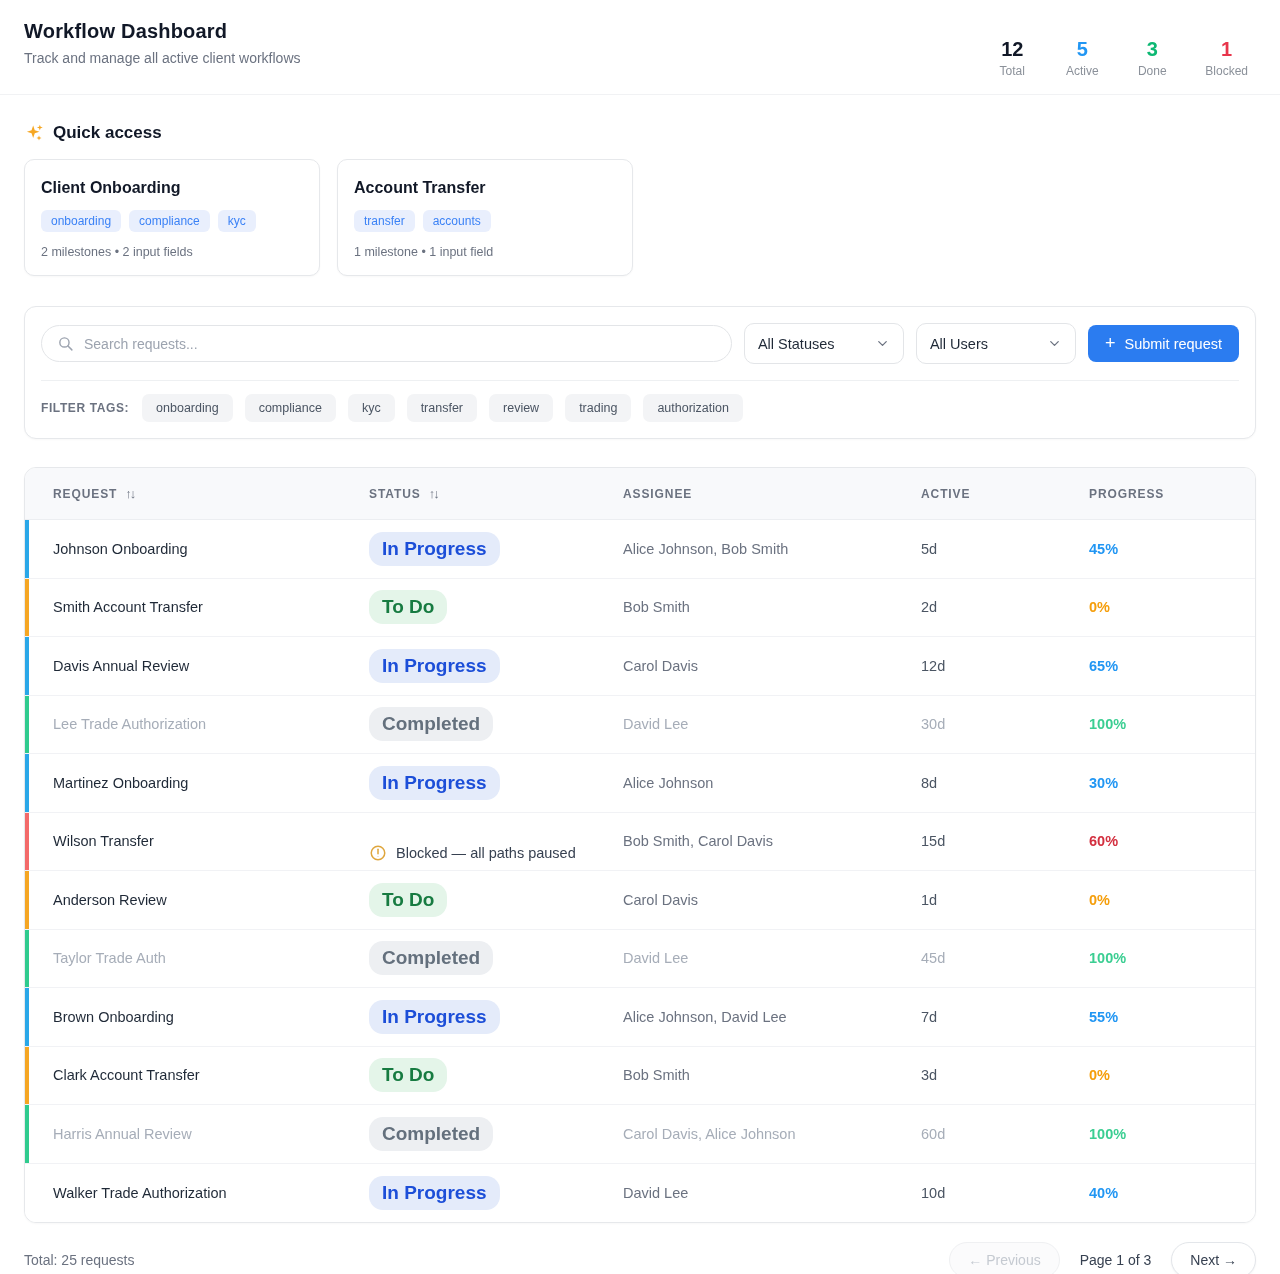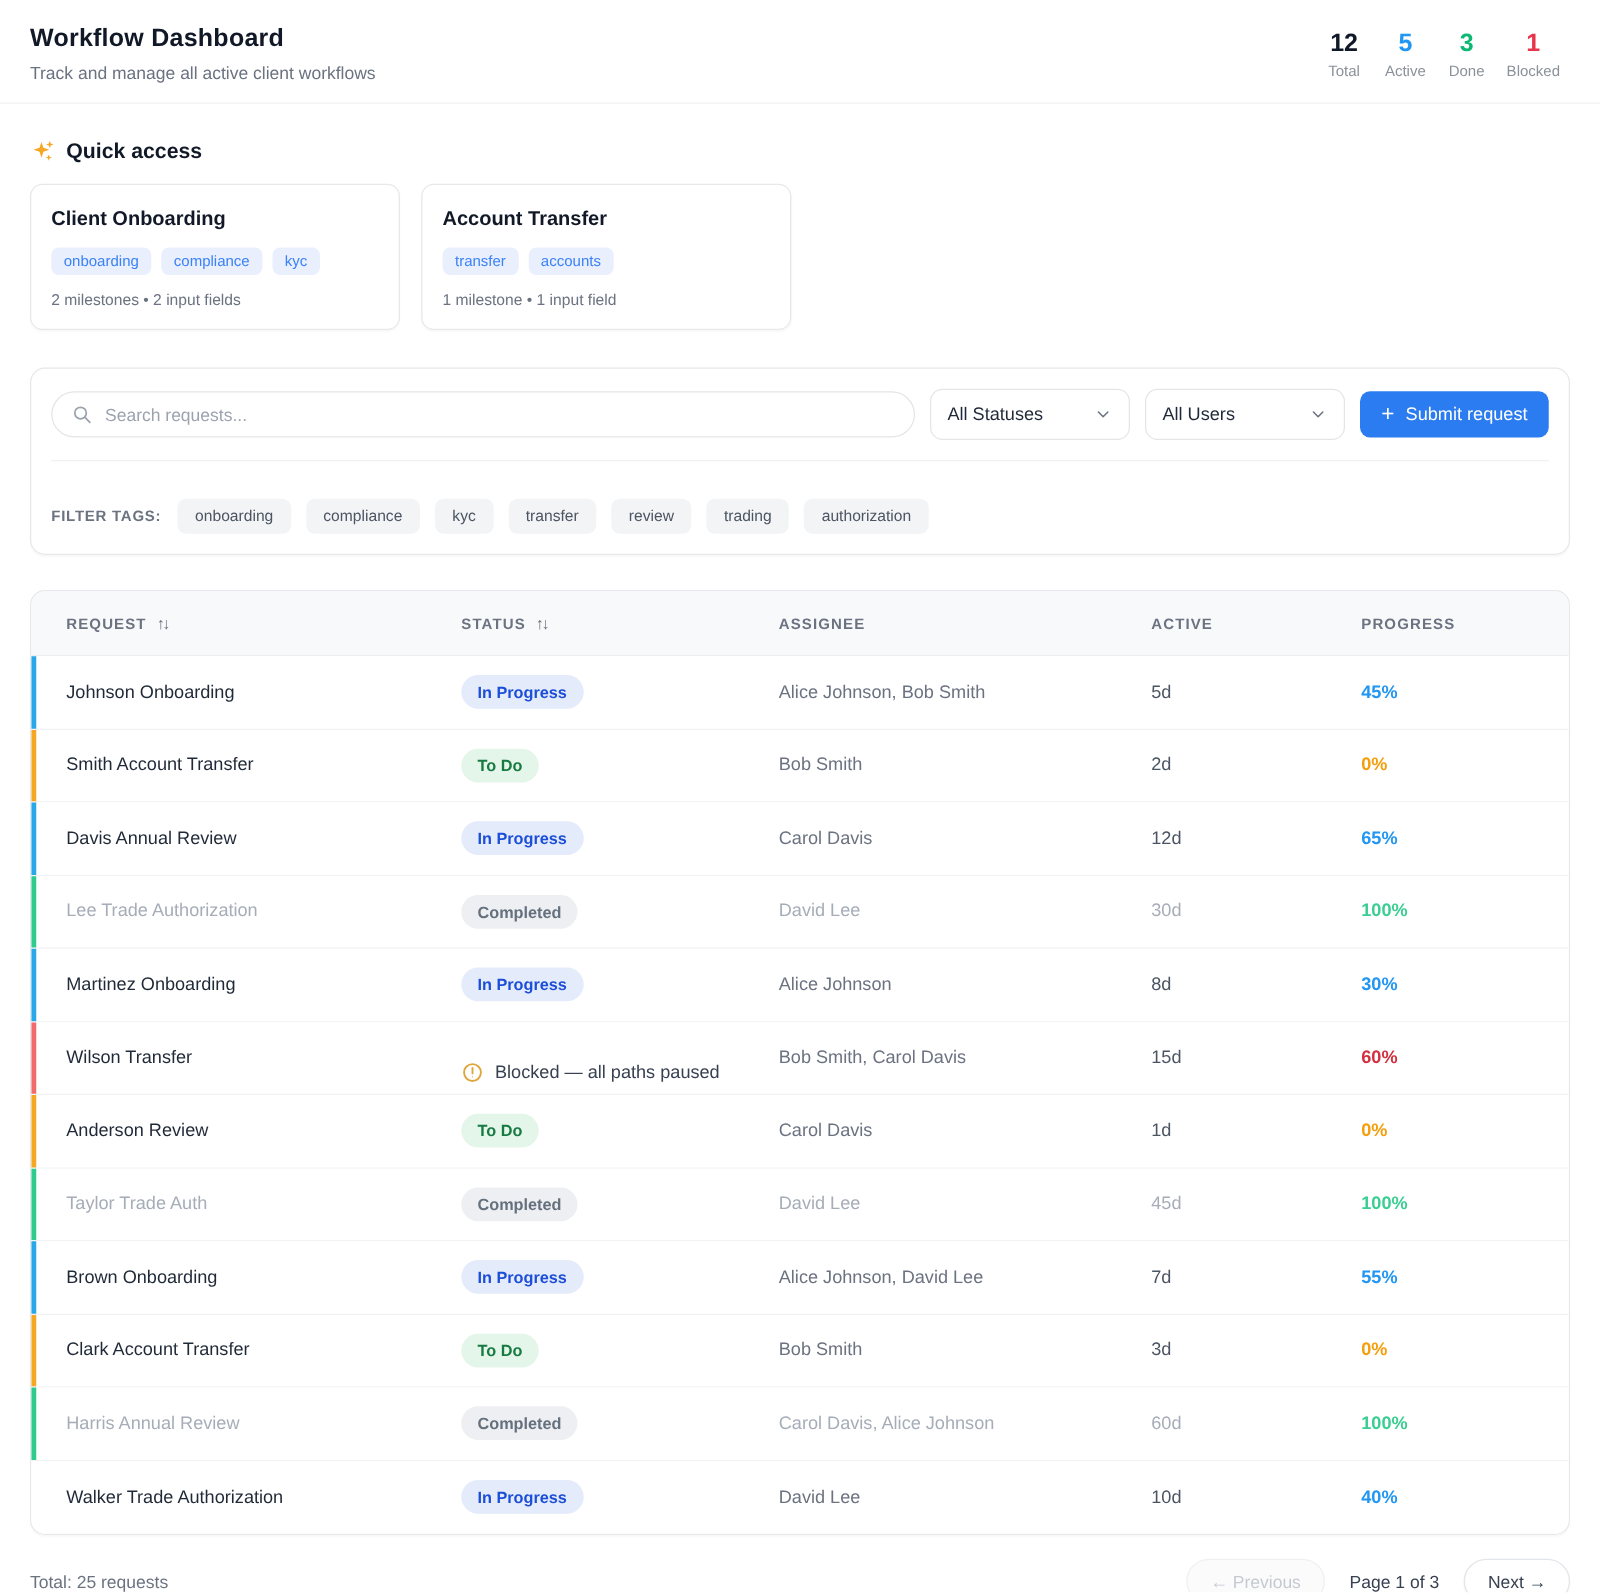--- a/index.html
+++ b/index.html
@@ -4,21 +4,21 @@
 <style>
   * { margin:0; padding:0; box-sizing:border-box; }
   body { font-family:"Liberation Sans", sans-serif; background:#fff; color:#1F2937; }
   .page { width:1280px; height:1274px; background:#fff; position:relative; overflow:hidden; }
 
   
   .header { display:flex; justify-content:space-between; align-items:flex-start;
             padding:20px 24px 16px; border-bottom:1px solid #F1F2F4; }
   .page-title { font-size:20px; font-weight:700; color:#111827; letter-spacing:.2px; }
   .page-subtitle { margin-top:7px; font-size:14px; color:#6B7280; }
-  .stats { display:flex; gap:15px; margin-top:4px; padding-right:8px; }
+  .stats { display:flex; gap:36px; margin-top:18px; padding-right:8px; }
   .stat { text-align:center; min-width:34px; }
   .stat-value { font-size:20px; font-weight:700; }
   .stat-label { font-size:12px; color:#8B919A; margin-top:3px; }
 
   
   .quick-section { padding:0 24px; }
   .quick-heading { display:flex; align-items:center; gap:9px; margin:28px 0 16px; }
   .quick-heading-text { font-size:17px; font-weight:700; color:#111827; }
   .cards { display:flex; gap:17px; }
   .card { width:296px; min-height:108px; border:1px solid #E6E8EB; border-radius:10px;
@@ -37,21 +37,21 @@
   .searchbox input { border:0; outline:0; flex:1; font-size:14px; font-family:inherit; color:#111827; }
   .searchbox input::placeholder { color:#9CA3AF; }
   .select { width:160px; height:41px; border:1px solid #E3E5E8; border-radius:10px; background:#fff;
             display:flex; align-items:center; justify-content:space-between; padding:0 13px;
             font-size:14.5px; color:#1F2937; cursor:pointer; }
   .btn-submit { height:37px; border:0; border-radius:8px; background:#2B7CF0; color:#fff;
                 font-size:14.5px; font-family:inherit; padding:0 17px; display:flex; align-items:center;
                 gap:9px; cursor:pointer; }
   .btn-submit .plus { font-size:18px; font-weight:400; line-height:1; margin-top:-2px; }
   .filter-row { display:flex; align-items:center; gap:13px; border-top:1px solid #EEF0F2;
-                margin-top:16px; padding-top:30px; }
+                margin-top:16px; padding-top:13px; }
   .filter-label { font-size:12px; font-weight:700; color:#6B7280; letter-spacing:.6px; }
   .filter-pill { background:#F3F4F6; color:#4B5563; font-size:12.5px; padding:7px 14px;
                  border-radius:7px; cursor:pointer; }
 
   
   .table { margin:28px 24px 0; border:1px solid #E6E8EB; border-radius:12px; overflow:hidden;
            background:#fff; box-shadow:0 1px 2px rgba(16,24,40,.03); }
   .t-grid { display:grid; grid-template-columns:316px 254px 298px 168px 1fr; align-items:center;
             padding-left:28px; }
   .t-head { height:52px; background:#F8F9FB; border-bottom:1px solid #ECEEF1; }
@@ -59,21 +59,21 @@
         display:flex; align-items:center; gap:8px; }
   .sort-icon { font-size:13px; color:#6B7280; letter-spacing:-2px; cursor:pointer; }
   .row { height:58.5px; border-bottom:1px solid #F1F2F5; position:relative; background:#fff; cursor:pointer; }
   .row:last-child { border-bottom:0; }
   .accent { position:absolute; left:0; top:0; bottom:0; width:4px; }
   .cell-request { font-size:14.5px; color:#1F2937; }
   .cell-assignee { font-size:14.5px; color:#6B7280; }
   .cell-active { font-size:14.5px; color:#4B5563; }
   .cell-progress { font-size:14.5px; font-weight:700; }
   .row.muted .cell-request, .row.muted .cell-assignee, .row.muted .cell-active { color:#A6ADB8; }
-  .badge { display:inline-block; padding:6px 13px; border-radius:14px; font-size:13px; font-weight:700; }
+  .badge { display:inline-block; padding:6px 13px; border-radius:14px; font-size:19px; font-weight:700; }
   .badge.in-progress { background:#E4EBFA; color:#1C4ED8; }
   .badge.todo { background:#E4F5E9; color:#177B41; }
   .badge.completed { background:#EDEFF2; color:#64707D; }
   .blocked-cell { display:flex; align-items:center; gap:9px; font-size:14.5px; color:#374151;margin-top:24px; }
 
   
   .footer { margin:0 24px; height:74px; display:flex; align-items:center; justify-content:space-between; }
   .footer-total { font-size:14px; color:#6B7280; }
   .pager { display:flex; align-items:center; gap:20px; }
   .btn-prev { border:1px solid #EFF0F2; background:#FBFBFC; color:#C5CAD1; border-radius:18px;

